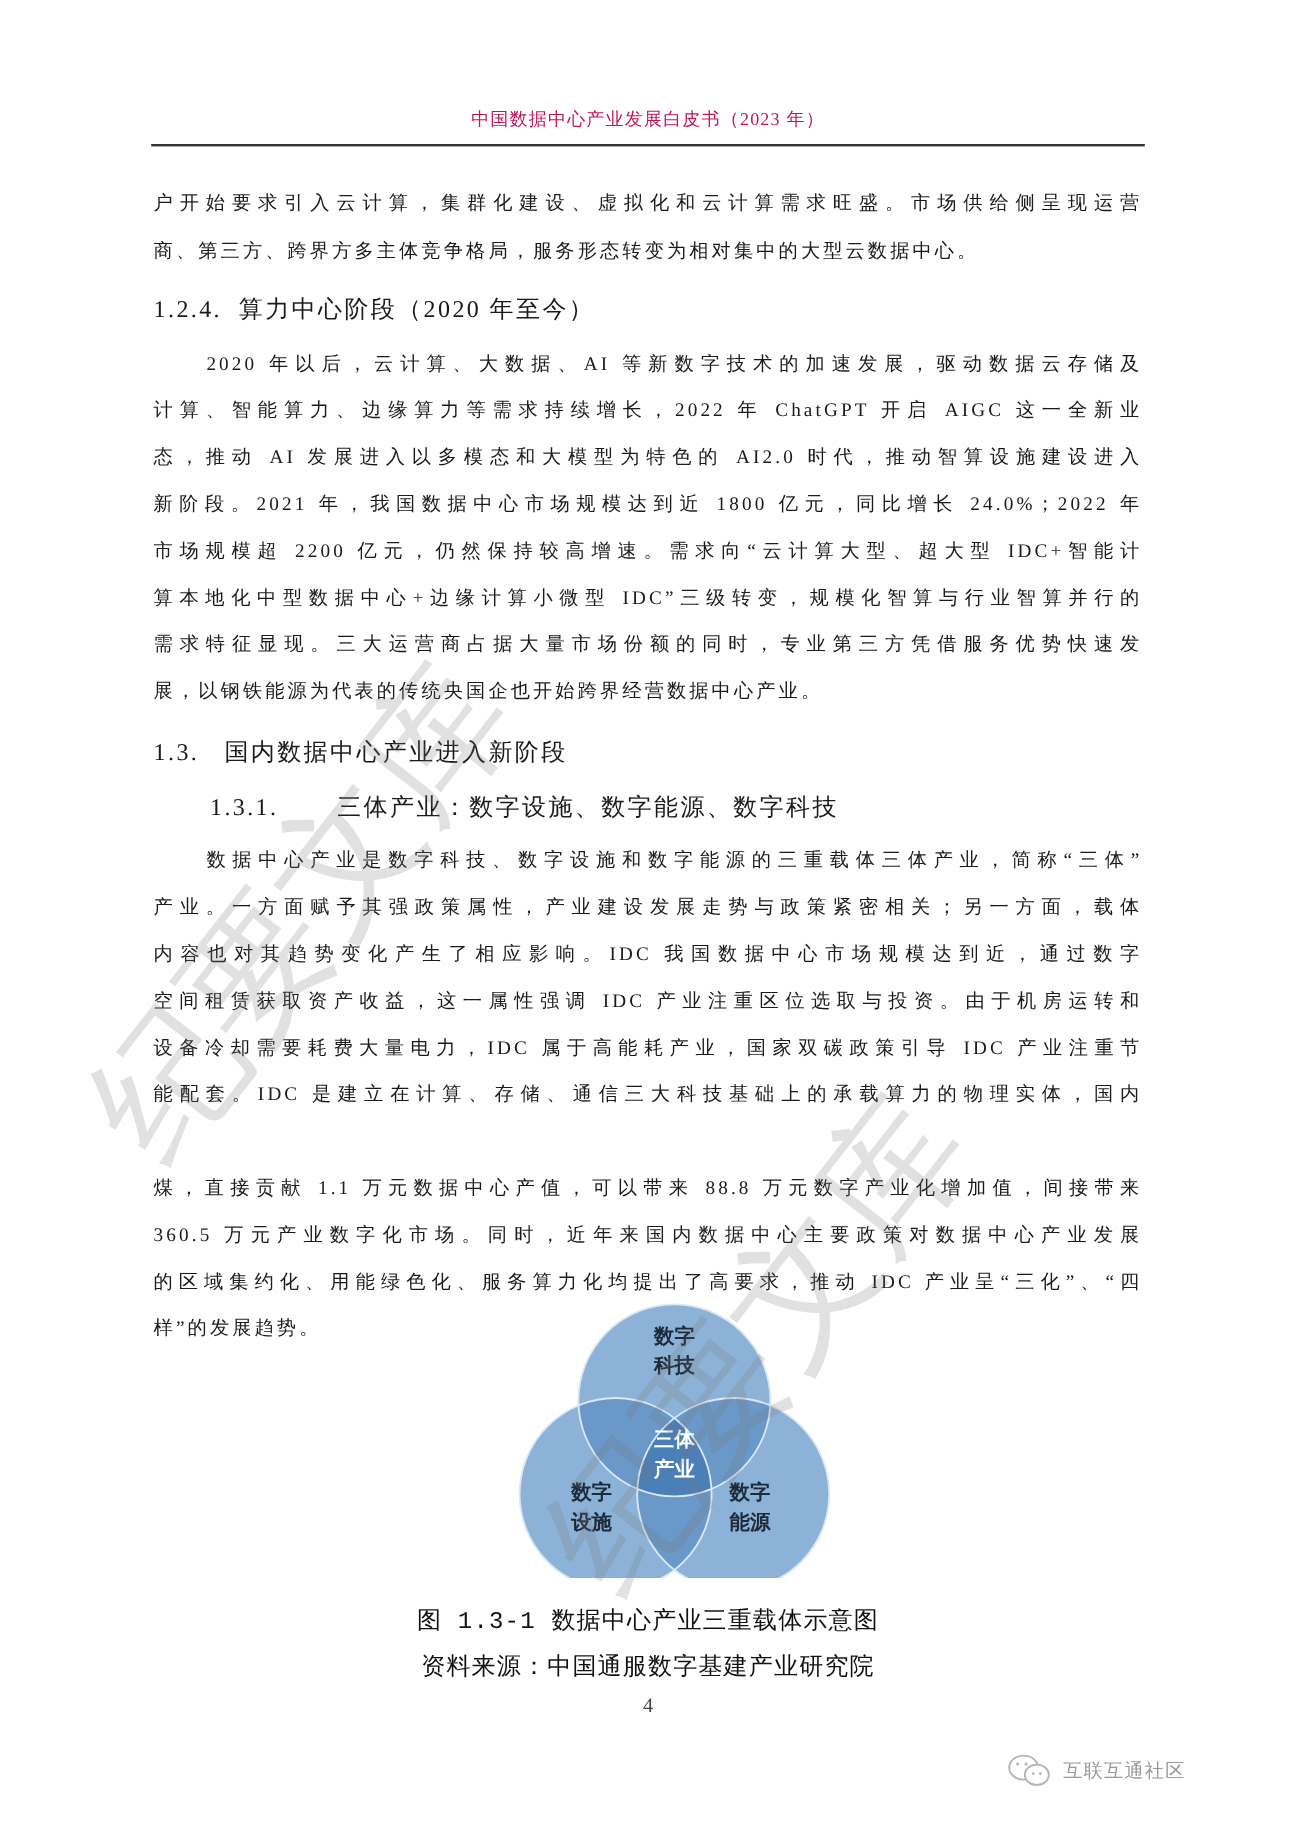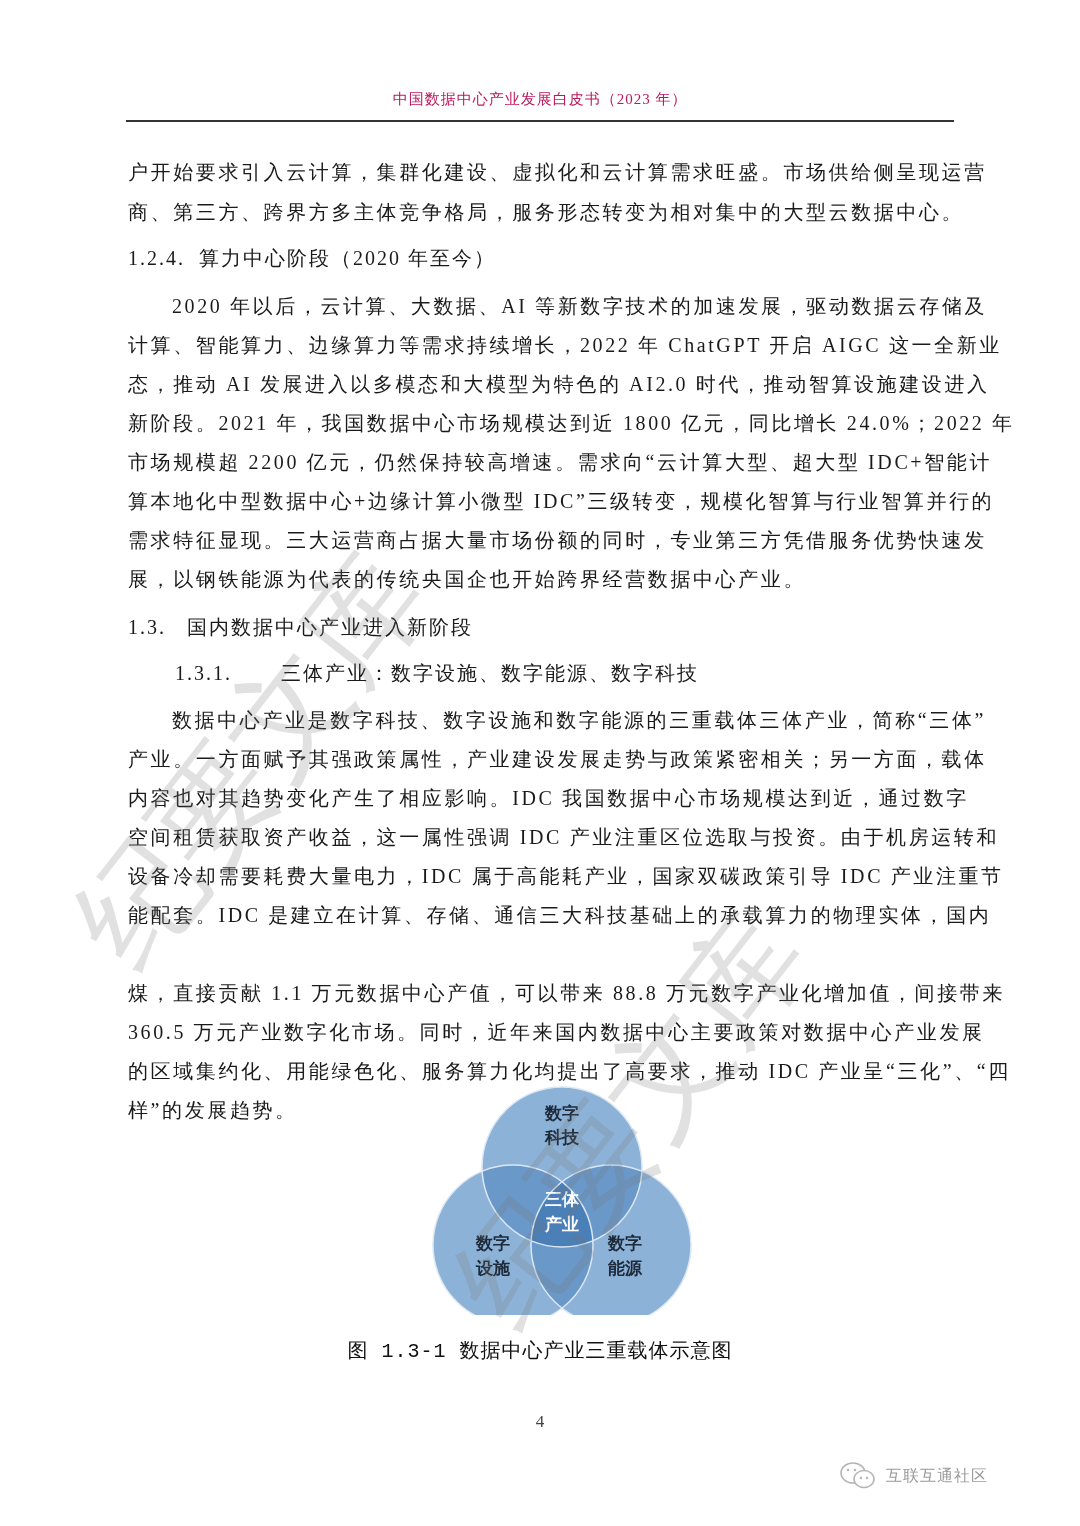--- a/index.html
+++ b/index.html
@@ -2,21 +2,21 @@
 <html><head>
 <meta charset="utf-8">
 <style>
   html, body { margin:0; padding:0; background:#ffffff; }
   body { width:1080px; height:1526px; position:relative; overflow:hidden;
          font-family:"Liberation Serif","DejaVu Serif",serif; color:#1a1a1a; }
   .page { position:absolute; left:0; top:0; width:1080px; height:1526px; }
   .header { position:absolute; left:126px; top:90px; width:828px; text-align:center;
             font-size:15px; color:#be185d; letter-spacing:1px; }
   .header-rule { position:absolute; left:126px; top:120px; width:828px; height:2px; background:#333; }
-  .line { position:absolute; left:128px; font-size:20px; line-height:1; white-space:nowrap;
+  .line { position:absolute; left:128px; font-size:16px; line-height:1; white-space:nowrap;
           letter-spacing:2.6px; }
   .just { width:824px; text-align:justify; text-align-last:justify; }
   .bold { font-weight:normal; }
   .h3 { font-size:20px; letter-spacing:2px; }
   .venn { position:absolute; left:425px; top:1085px; width:275px; height:230px; }
   .caption { position:absolute; left:0; width:1080px; text-align:center;
              font-family:Liberation Mono, monospace; font-size:20px; color:#111; letter-spacing:1px; }
   .page-num { position:absolute; left:0; width:1080px; top:1412px; text-align:center; font-size:17px; color:#444; }
   .wechat { position:absolute; left:838px; top:1460px; display:flex; align-items:center; gap:8px;
             font-family:"DejaVu Sans",sans-serif; font-size:16px; color:#9a9a9a; letter-spacing:1px; }
@@ -107,20 +107,21 @@
       <text x="68" y="164" fill="#1d2a3a">数字</text>
       <text x="68" y="189" fill="#1d2a3a">设施</text>
       <text x="200" y="164" fill="#1d2a3a">数字</text>
       <text x="200" y="189" fill="#1d2a3a">能源</text>
       <text x="137" y="120" fill="#ffffff">三体</text>
       <text x="137" y="145" fill="#ffffff">产业</text>
     </g>
   </svg>
 
   <div class="caption" style="top:1337px">图  1.3-1  数据中心产业三重载体示意图</div>
+  <div class="caption" style="top:1375px">资料来源：中国通服数字基建产业研究院</div>
 
   <div class="page-num">4</div>
 
   <div class="wechat">
     <svg width="40" height="32" viewBox="0 0 40 32">
       <ellipse cx="15" cy="13" rx="12" ry="10" fill="none" stroke="#b5b5b5" stroke-width="1.6"></ellipse>
       <ellipse cx="26" cy="19" rx="10" ry="8.5" fill="#fff" stroke="#b5b5b5" stroke-width="1.6"></ellipse>
       <circle cx="10" cy="10" r="1.3" fill="#b5b5b5"></circle>
         <circle cx="17" cy="10" r="1.3" fill="#b5b5b5"></circle>
       <circle cx="23" cy="18" r="1.2" fill="#b5b5b5"></circle>

